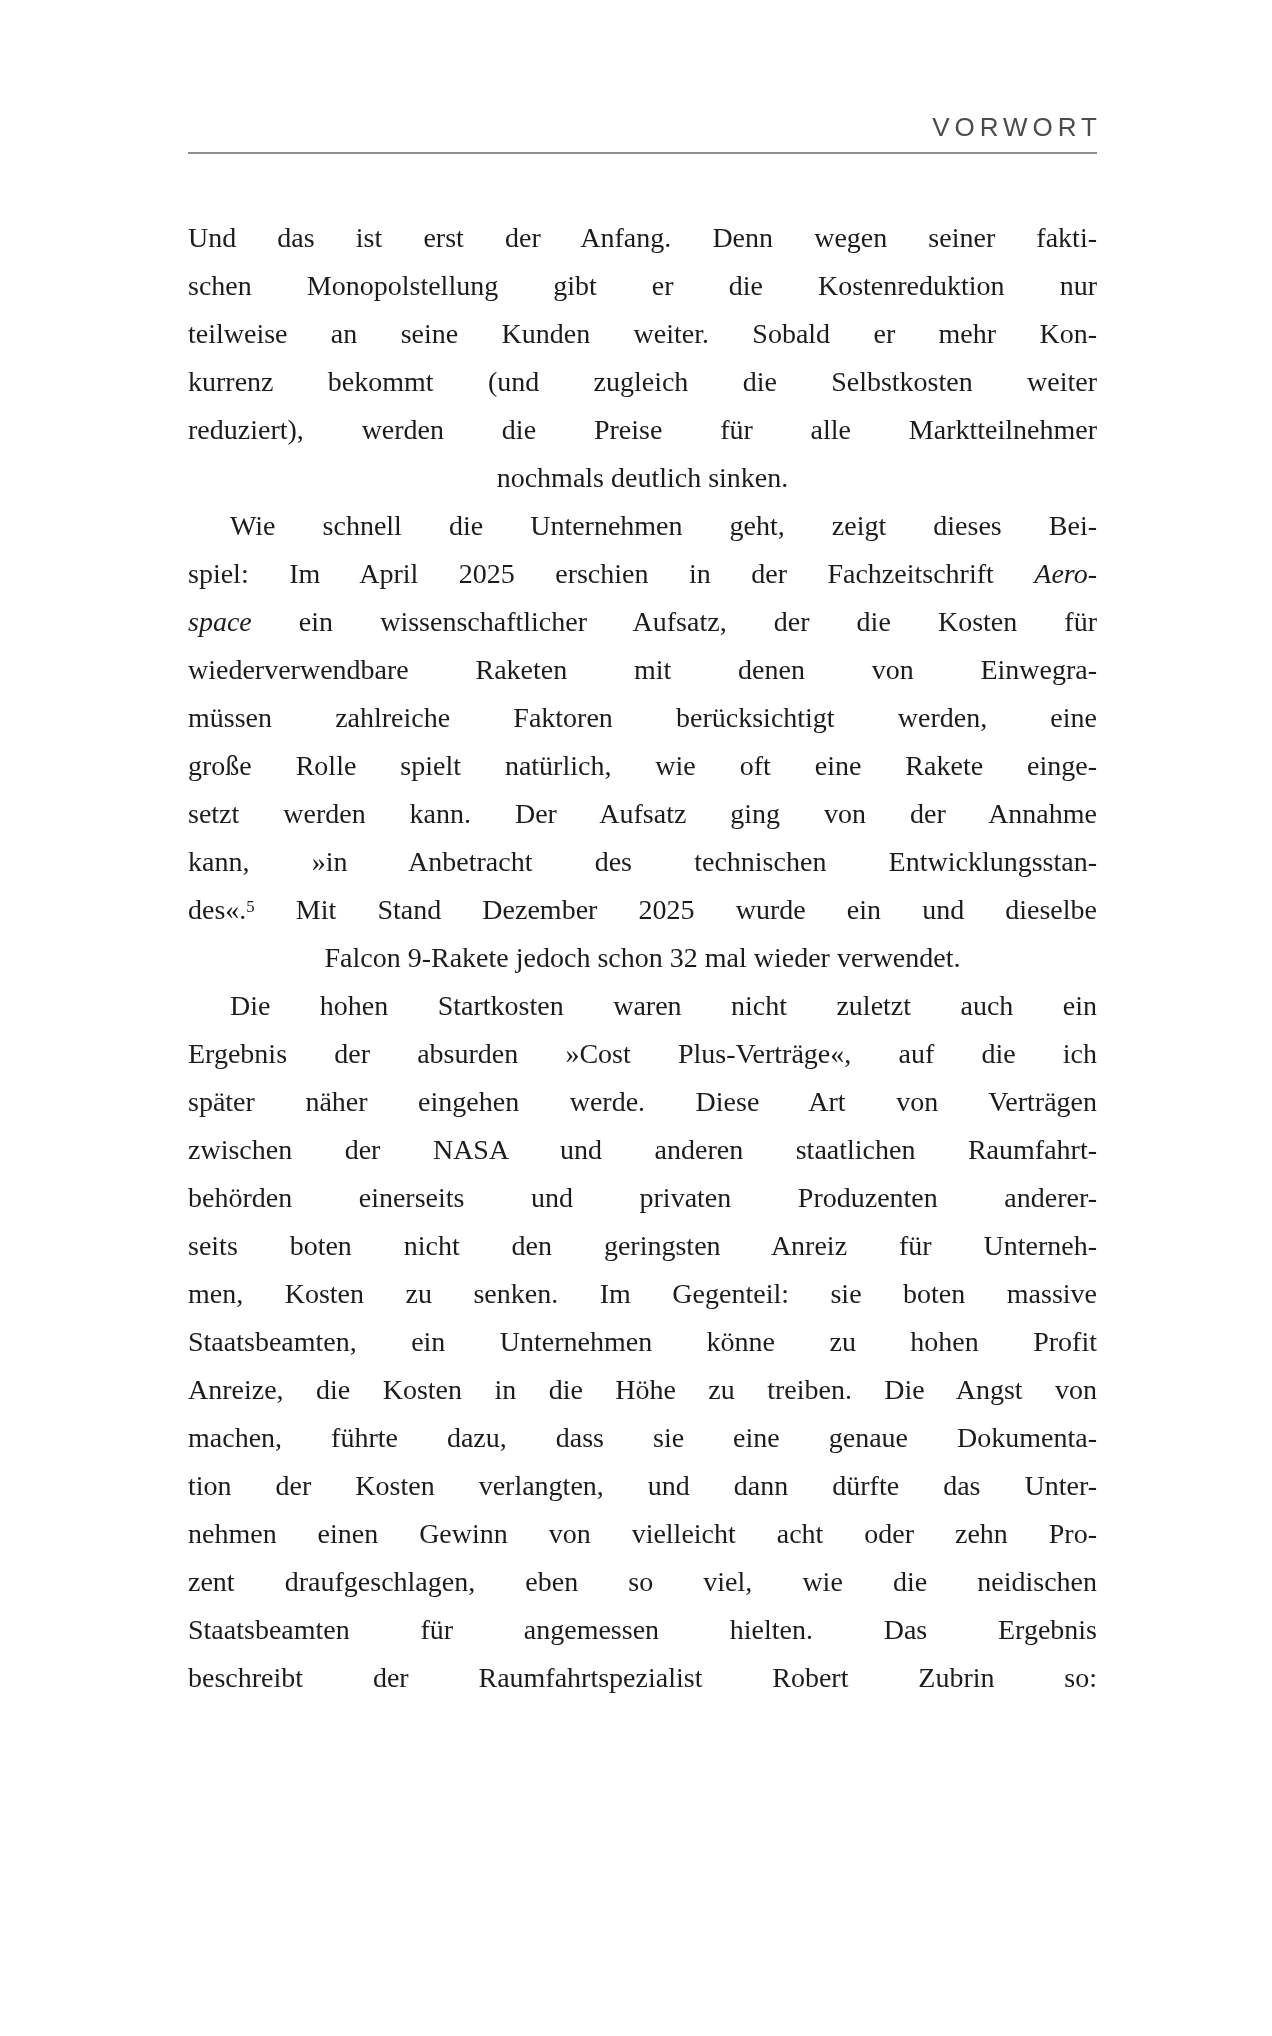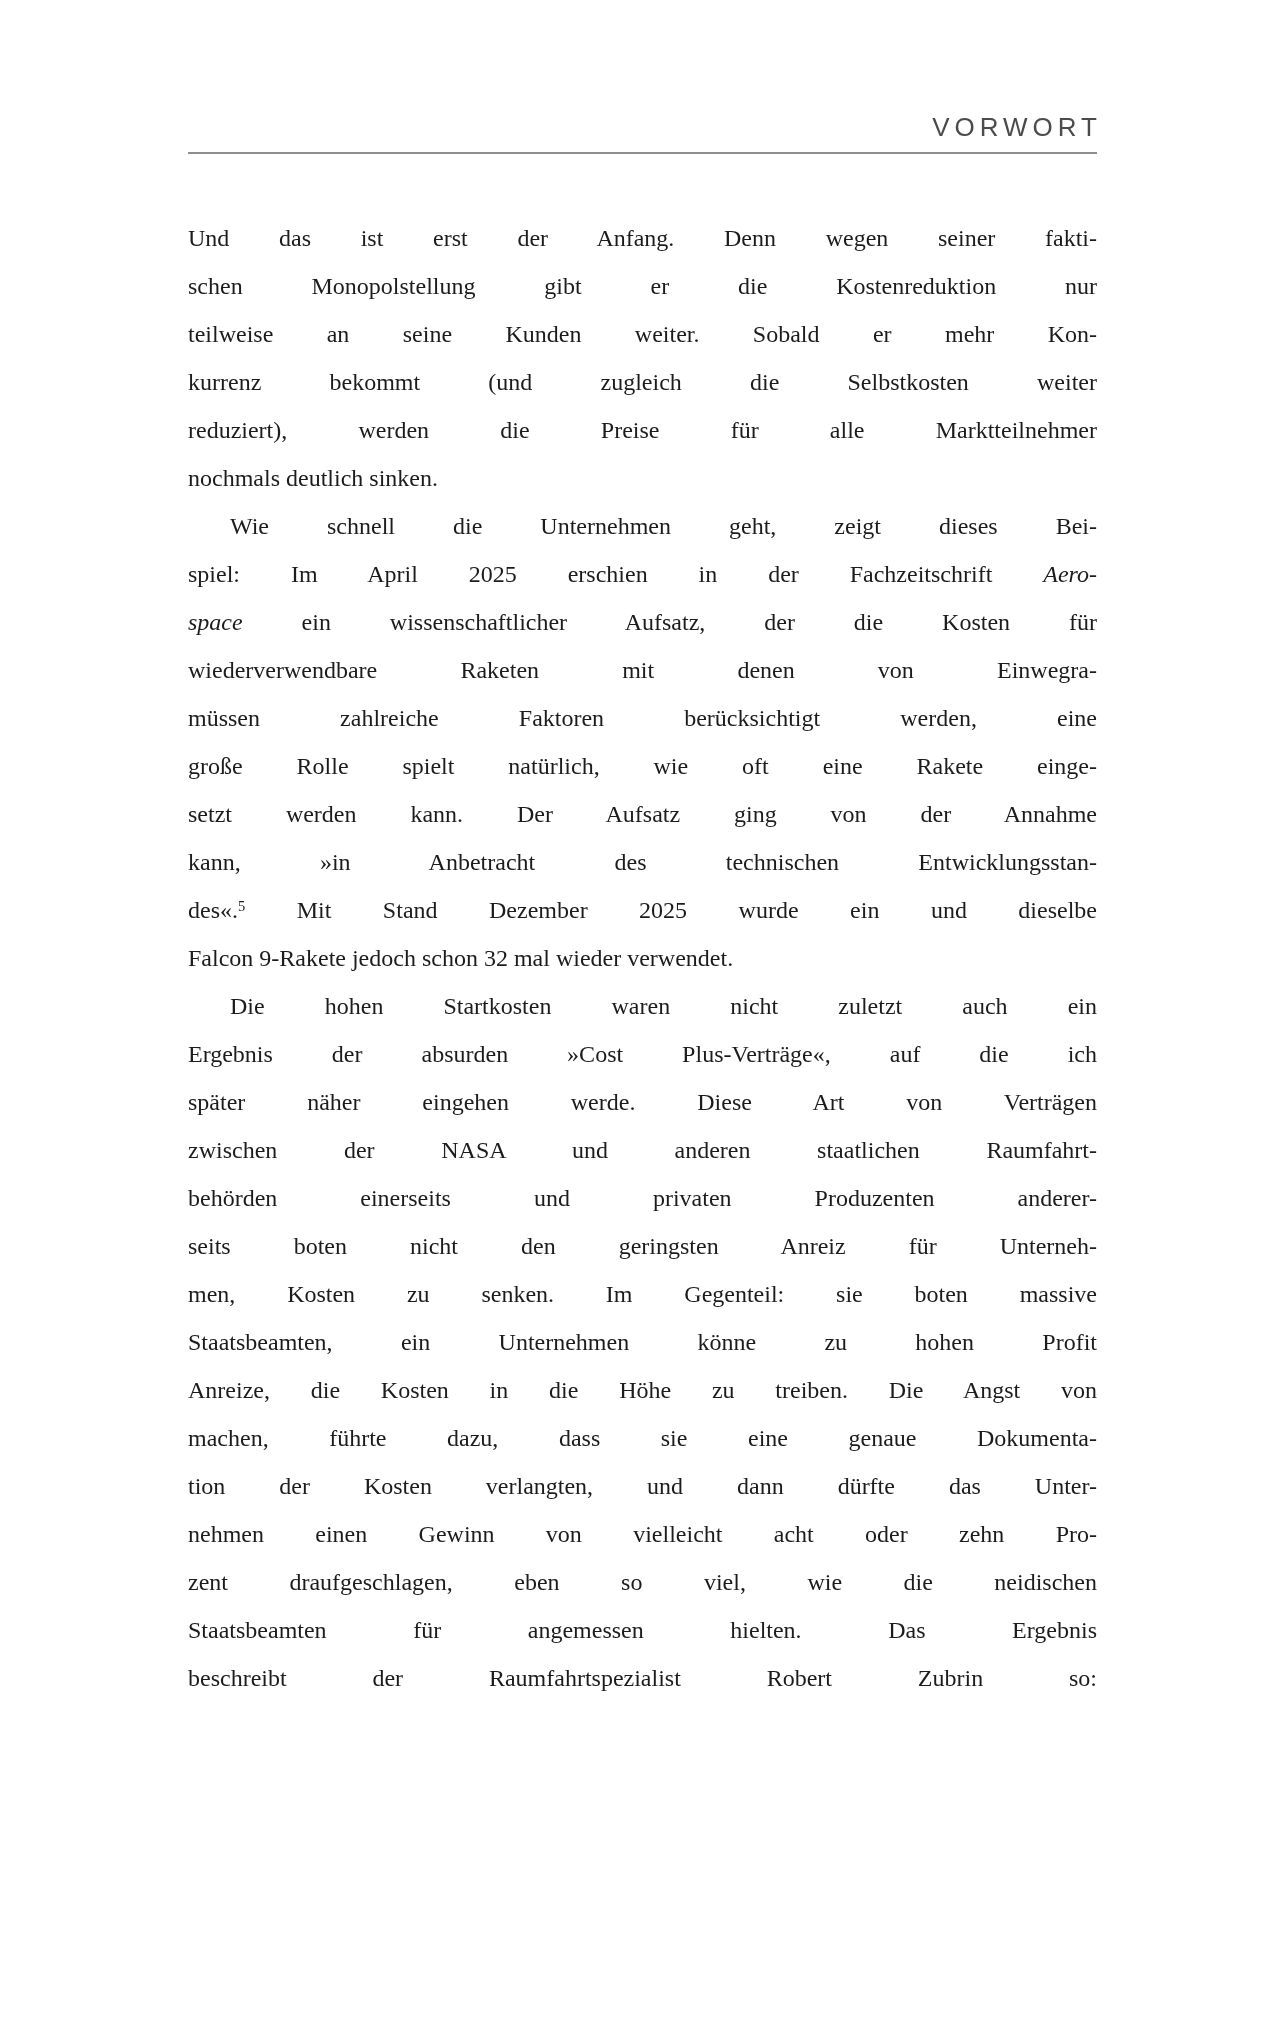--- a/index.html
+++ b/index.html
@@ -31,28 +31,28 @@
     top: 152px;
     width: 909px;
     height: 2px;
     background: #8e8e8e;
   }
   .text-block {
     position: absolute;
     left: 188px;
     top: 214px;
     width: 909px;
-    font-size: 24px;
+    font-size: 28px;
     line-height: 48px;
     color: #1c1c1c;
   }
   .line {
     height: 48px;
     white-space: normal;
-    text-align: left;
+    text-align: center;
   }
   .line.just {
     text-align: justify;
     text-align-last: justify;
   }
   .line.indent { text-indent: 42px; }
   .it { font-style: italic; }
   .sup {
     font-size: 0.6em;
     line-height: 0;

